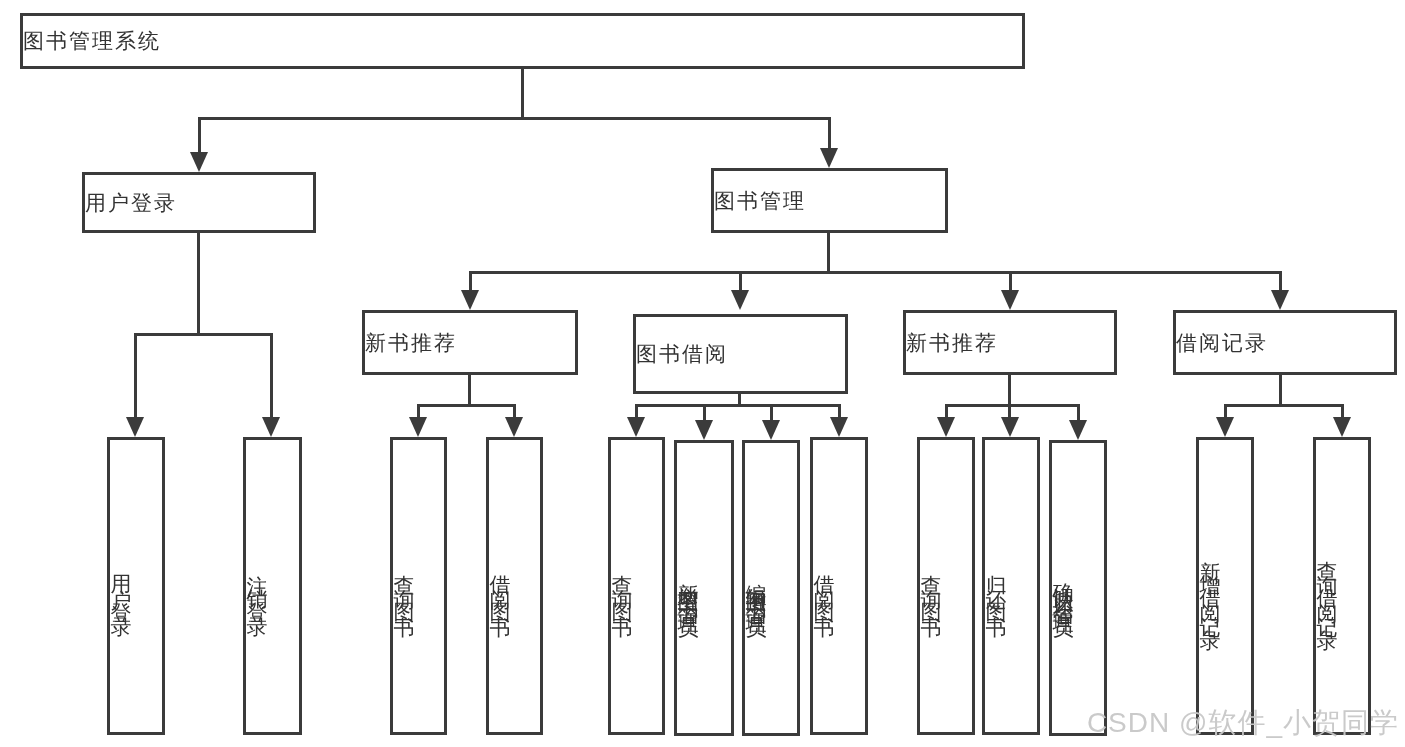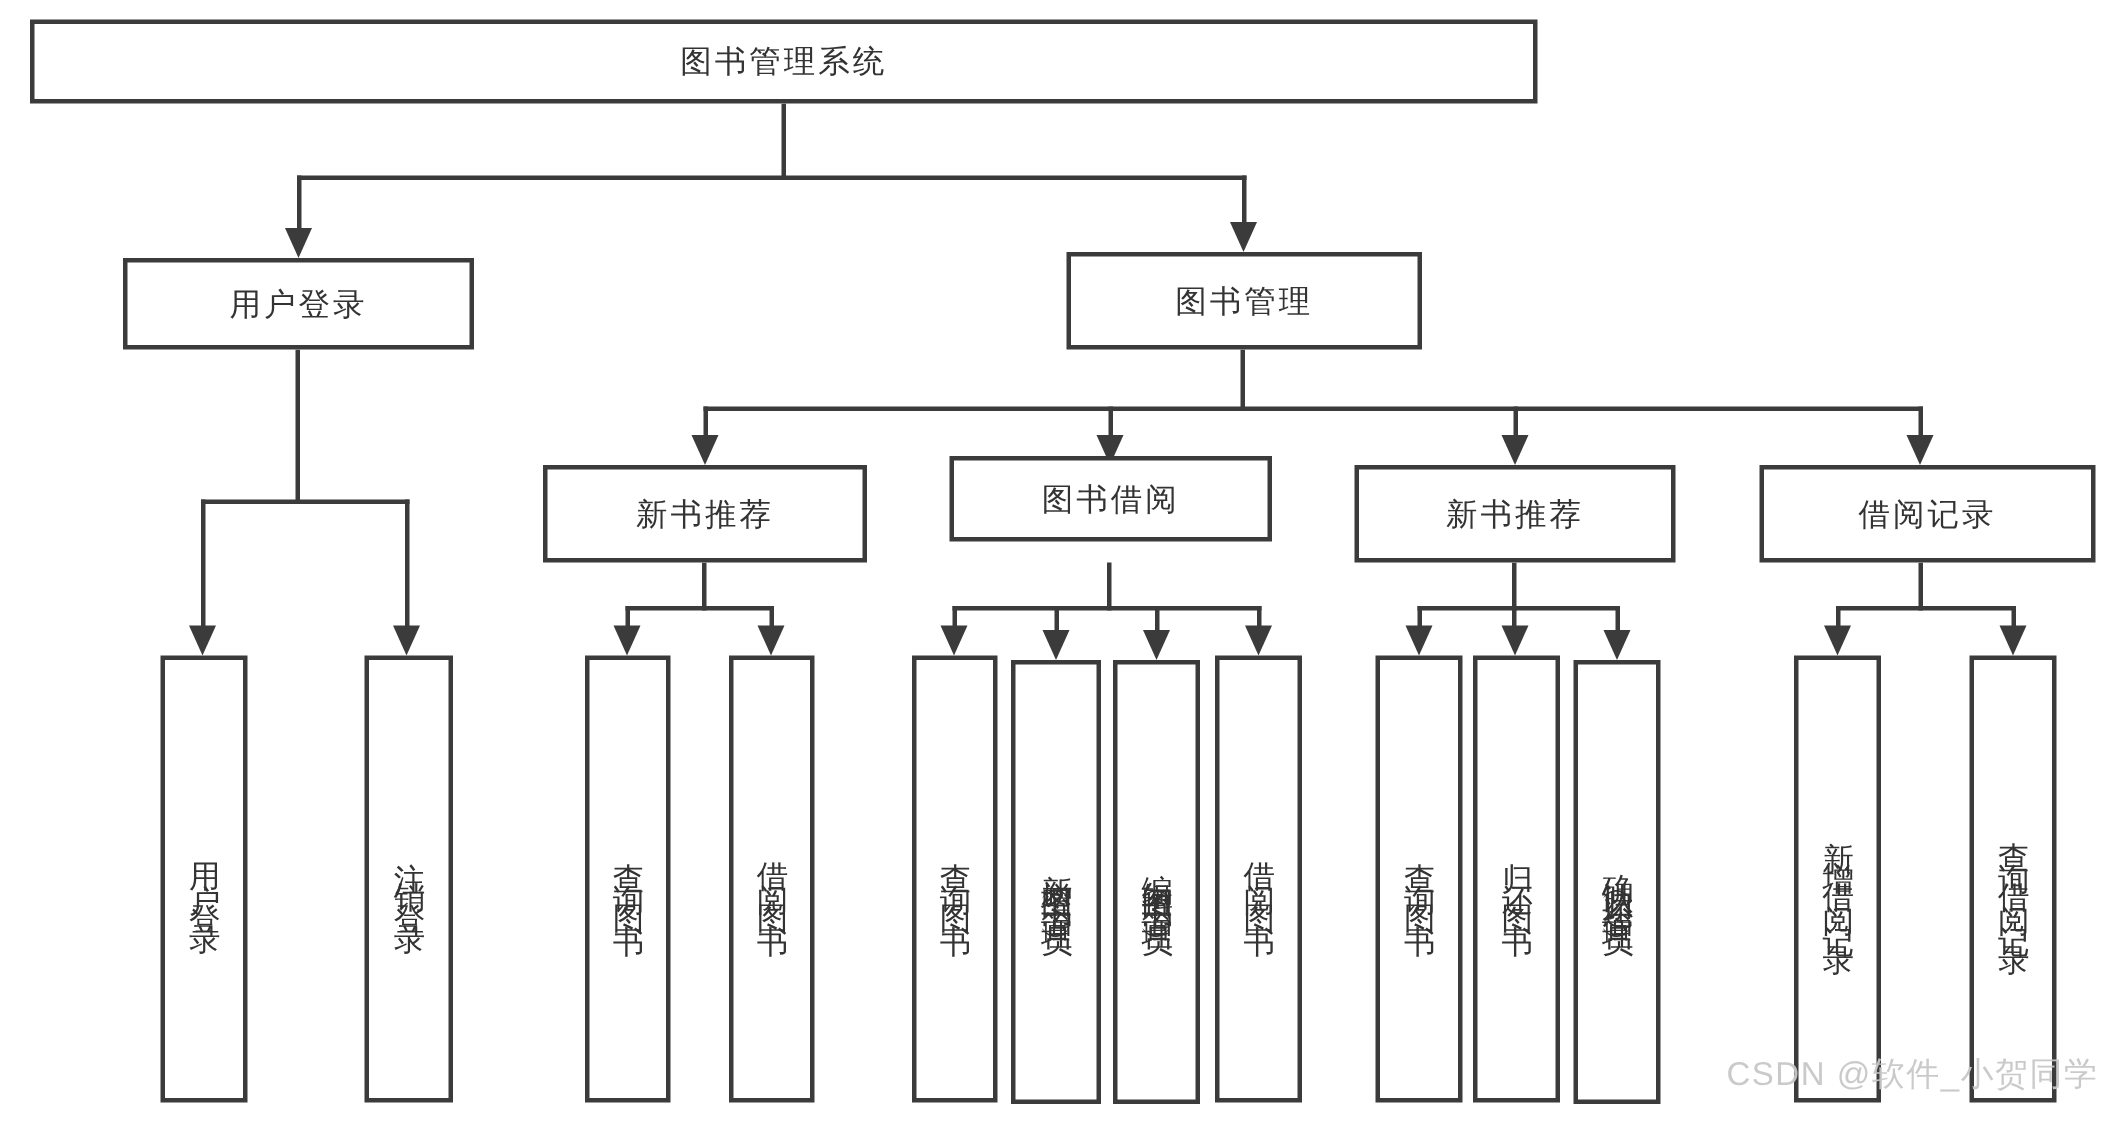--- a/index.html
+++ b/index.html
@@ -15,31 +15,31 @@
     overflow:hidden;
   }
   .line{position:absolute;background:var(--line-color);}
   .arrow{
     position:absolute;width:0;height:0;
     border-left:9px solid transparent;border-right:9px solid transparent;
     border-top:20px solid var(--line-color);
   }
   .box{
     position:absolute;box-sizing:border-box;border:3px solid var(--line-color);
-    background:var(--bg-color);display:flex;align-items:center;justify-content:center;
+    background:var(--bg-color);display:flex;align-items:center;
     font-size:21px;letter-spacing:2px;white-space:nowrap;font-family:Liberation Serif, serif;
   }
   .vbox{font-size:21px;}
   .vbox .vtxt{
     writing-mode:vertical-rl;text-orientation:mixed;
     letter-spacing:14px;line-height:1;
   }
   .vbox.long .vtxt{letter-spacing:5px;}
   .watermark{
-    position:absolute;right:6px;bottom:16px;font-size:22px;letter-spacing:1px;
+    position:absolute;right:6px;bottom:5px;font-size:28px;letter-spacing:1px;
     color:var(--wm-color);opacity:.95;z-index:10;text-align:center;
   }
 </style>
 </head>
 <body>
 
 <div id="canvas">
 
   <div class="line" style="left:521px;top:69px;width:3px;height:50px;"></div>
   <div class="line" style="left:198px;top:117px;width:633px;height:3px;"></div>
@@ -107,21 +107,21 @@
   <div class="box" style="left:82px;top:172px;width:234px;height:61px;">
     <span>用户登录</span>
   </div>
   <div class="box" style="left:711px;top:168px;width:237px;height:65px;">
     <span>图书管理</span>
   </div>
 
   <div class="box" style="left:362px;top:310px;width:216px;height:65px;">
     <span>新书推荐</span>
   </div>
-  <div class="box" style="left:633px;top:304px;width:215px;height:57px;">
+  <div class="box" style="left:633px;top:314px;width:215px;height:80px;">
     <span>图书借阅</span>
   </div>
   <div class="box" style="left:903px;top:310px;width:214px;height:65px;">
     <span>新书推荐</span>
   </div>
   <div class="box" style="left:1173px;top:310px;width:224px;height:65px;">
     <span>借阅记录</span>
   </div>
 
   <div class="box vbox" style="left:107px;top:437px;width:58px;height:298px;">

